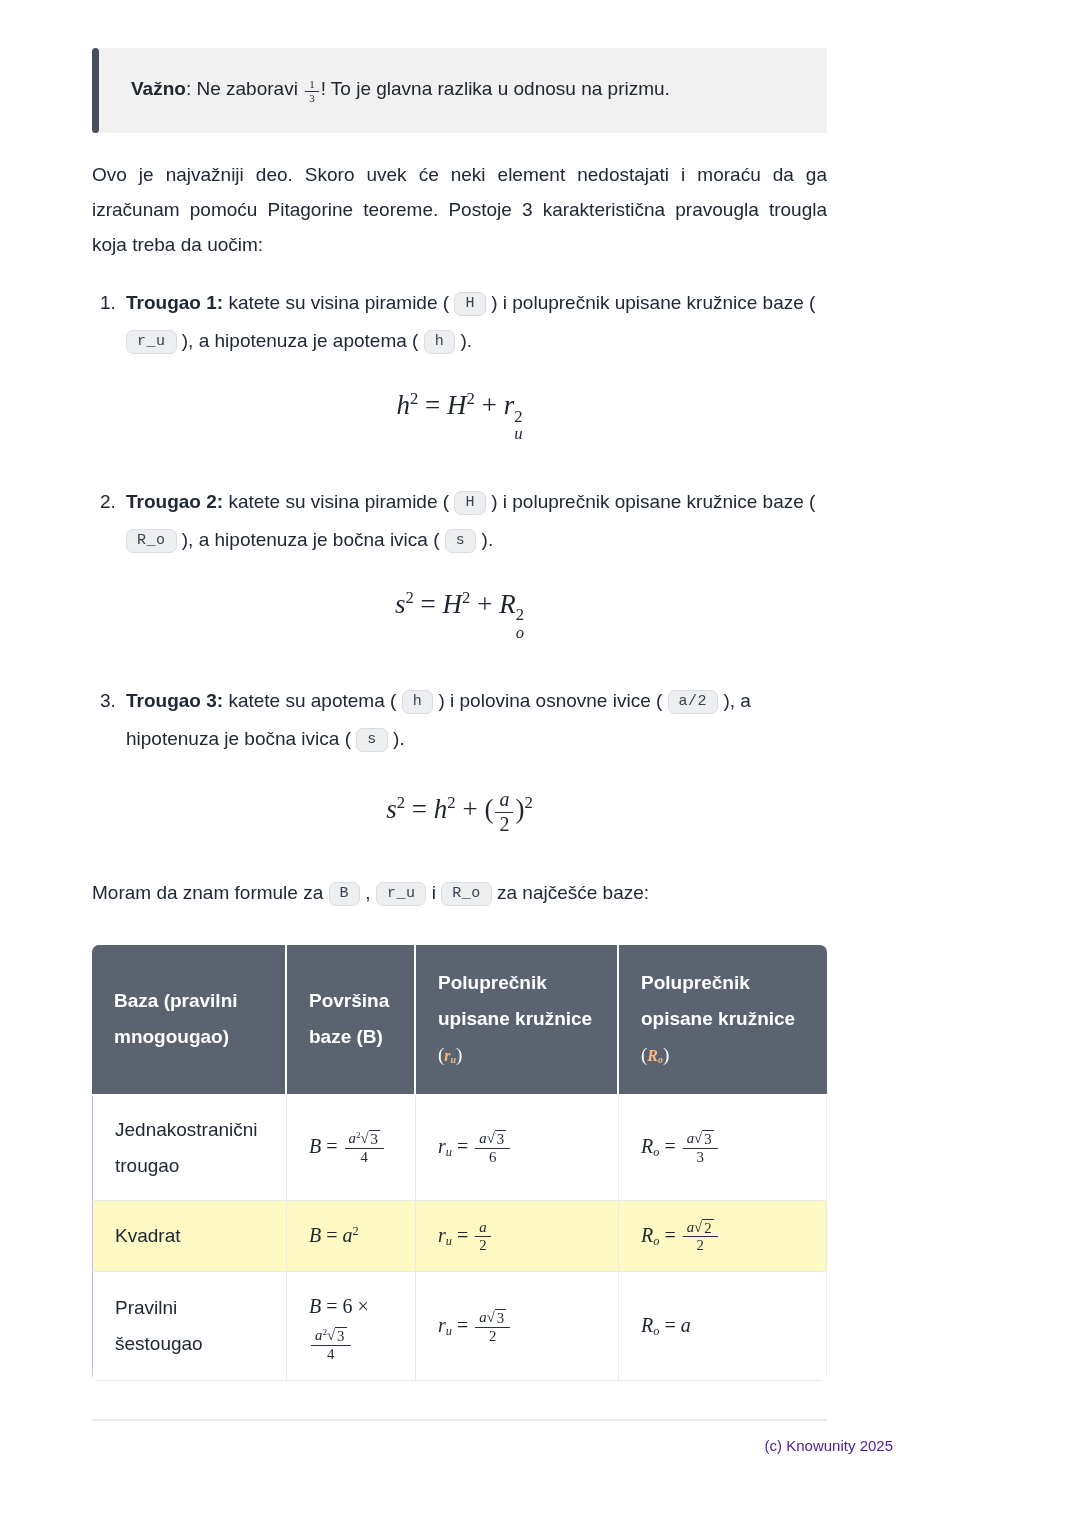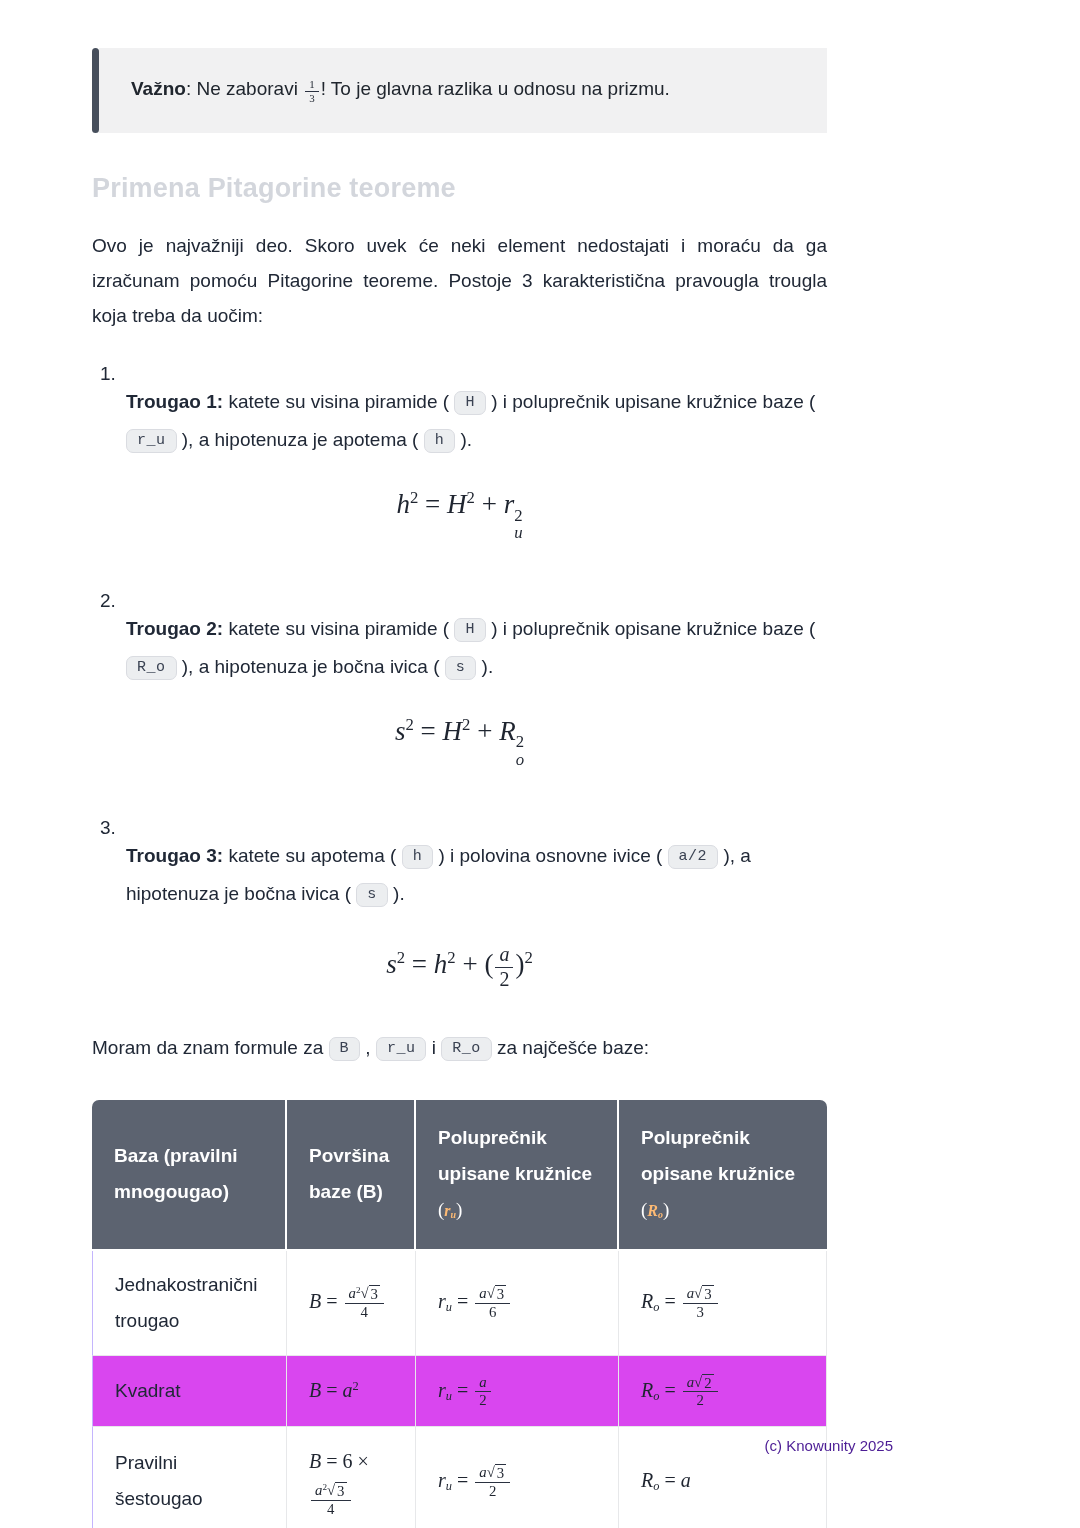--- a/index.html
+++ b/index.html
@@ -17,21 +17,21 @@
   
   .heading { margin-top:40px; font-size:27px; font-weight:600; color:#d3d6dc; letter-spacing:0.2px; }
 
   
   .intro { margin-top:24px; font-size:19px; line-height:35px; text-align:justify; color:#202836; }
 
   
   .num-list { margin-top:22px; }
   .list-item-row { display:flex; }
   .list-marker { flex:0 0 34px; padding-left:8px; font-size:19px; line-height:38px; }
-  .list-body { flex:1; font-size:19px; line-height:38px;margin-top:28px; }
+  .list-body { flex:1; font-size:19px; line-height:38px; }
   .list-body strong { font-weight:700; }
 
   .code-badge { display:inline-block; padding:1px 10px; background:#eceef0; border:1px solid #dadce1;
     border-radius:7px; font-family:"Liberation Mono","DejaVu Sans Mono",monospace; font-size:15px;
     color:#3a4252; line-height:20px; vertical-align:2px; letter-spacing:0.5px; }
 
   .display-formula { text-align:center; font-size:27px; margin:30px 0 40px 0; }
 
   .know-line { margin-top:22px; font-size:19px; line-height:32px; }
 
@@ -58,21 +58,21 @@
      table-layout:fixed; border-radius:7px; overflow:hidden; }
   .formula-table th { background:#5c6370; color:#ffffff; font-size:19px; font-weight:700;
      text-align:left; vertical-align:middle; padding:20px 22px; line-height:36px;
      border-right:2px solid #ffffff; border-bottom:2px solid #ffffff; }
   .formula-table th:last-child { border-right:none; }
   .hdr-paren { color:#ffffff; font-family:"Liberation Serif","DejaVu Serif",serif; font-weight:400; }
   .formula-table th .math { color:#fdba74; font-weight:700; font-size:16px; }
   .formula-table td { padding:16px 22px; font-size:19px; line-height:36px; vertical-align:middle;
      border-right:1px solid #e7e8ea; border-bottom:1px solid #e7e8ea; background:#ffffff; }
   .formula-table td:first-child { border-left:1px solid #c4b5fd; }
-  .formula-table tr.striped td { background:#d946ef; }
+  .formula-table tr.striped td { background:#fef9c3; }
   .formula-table td .math { font-size:20px; }
 
   .divider { margin-top:38px; border:none; border-top:2px solid #e9eaec; width:735px; }
 
   .footer-credit { position:absolute; top:1437px; right:67px; font-size:15px; color:#4c1d95; z-index:5; }
 
   .scroll-strip { position:absolute; left:976px; top:48px; width:56px; height:1430px;
      background:#f7f8f9; border-left:5px solid #e0e1e4; z-index:1; }
 </style>
 </head>
@@ -82,21 +82,20 @@
   <div class="content">
 
     <div class="callout">
       <div class="callout-bar"></div>
       <div class="callout-body" id="callout-body"><strong>Važno</strong>: Ne zaboravi <span class="math inline-frac"><span class="mfrac">
               <span class="num"><span class="mn">1</span></span>
               <span class="den"><span class="mn">3</span></span>
             </span></span>! To je glavna razlika u odnosu na prizmu.</div>
     </div>
 
-    <h2 class="heading">Primena Pitagorine teoreme</h2>
 
     <p class="intro">Ovo je najvažniji deo. Skoro uvek će neki element nedostajati i moraću da ga izračunam pomoću Pitagorine teoreme. Postoje 3 karakteristična pravougla trougla koja treba da uočim:</p>
 
     <div class="num-list" id="num-list">
         <div class="list-item-row">
           <div class="list-marker">1.</div>
           <div class="list-body"><strong>Trougao 1:</strong> katete su visina piramide ( <span class="code-badge">H</span> ) i poluprečnik upisane kružnice baze ( <span class="code-badge">r_u</span> ), a hipotenuza je apotema ( <span class="code-badge">h</span> ).</div>
         </div>
         <div class="display-formula"><span class="math"><span class="mi">h</span><span class="msup">2</span><span class="mn"> = </span><span class="mi">H</span><span class="msup">2</span><span class="mn"> + </span><span class="mi">r</span><span class="msupsub">
               <span>2</span>

